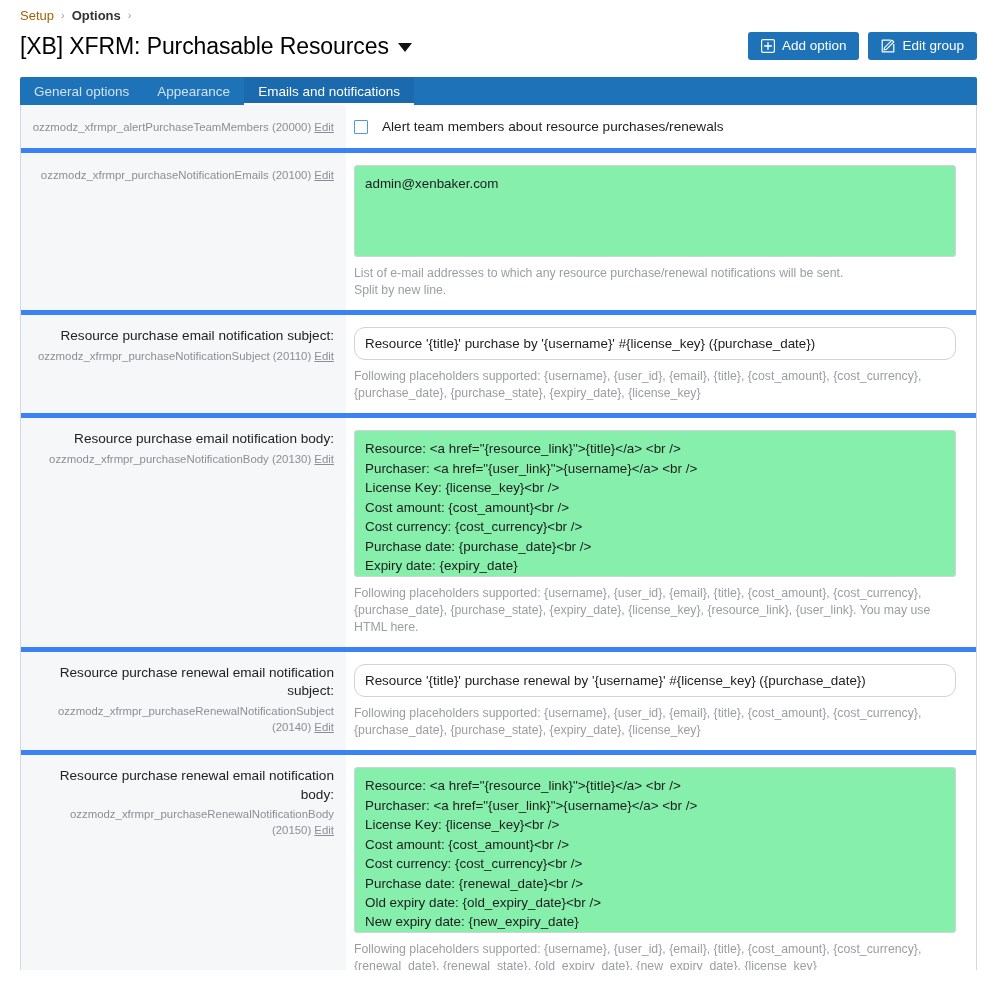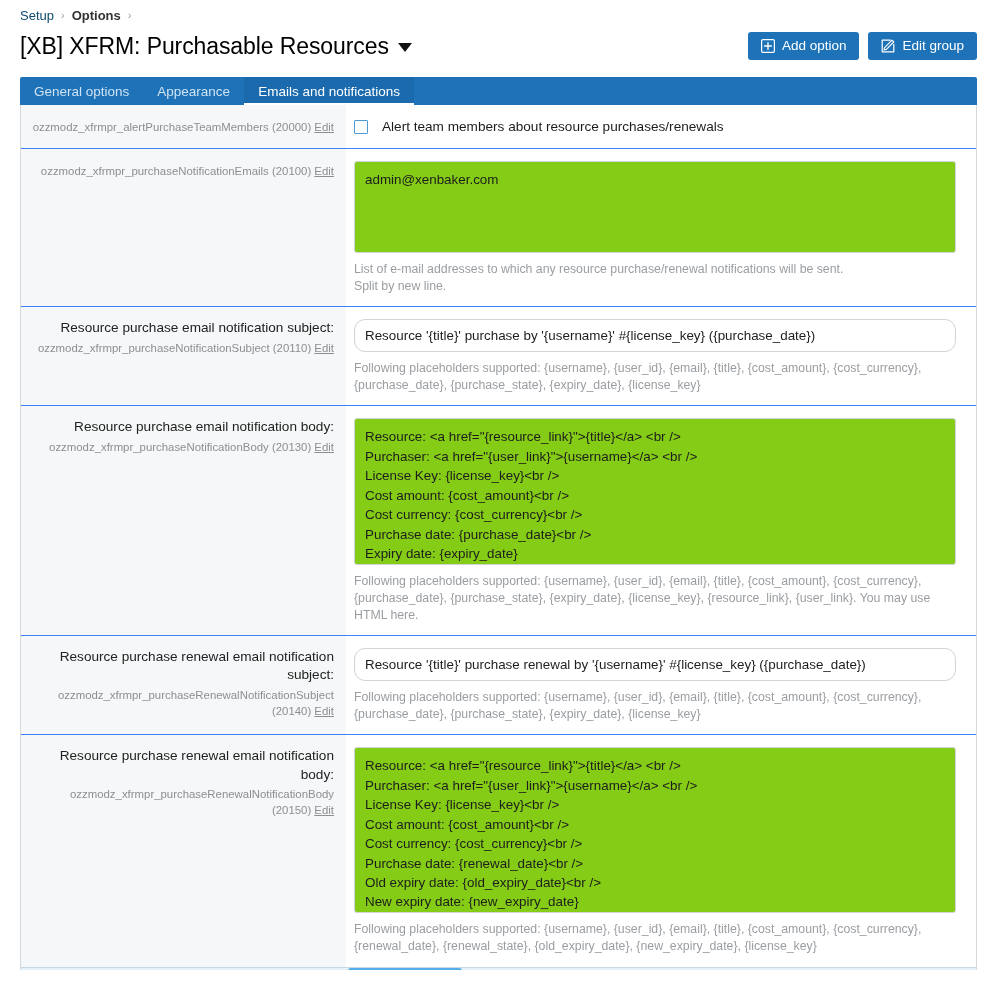--- a/index.html
+++ b/index.html
@@ -19,21 +19,21 @@
 
   
   .breadcrumb {
     display: flex; align-items: center;
     gap: 7px;
     padding: 6px 0 0 20px;
     height: 24px;
     font-size: 13px;
   }
   .crumb {
-    color: #0c4a6e;
+    color: #a16207;
     text-decoration: none;
   }
   .crumb.strong { color: #333; font-weight: bold; }
   .crumb-sep { color: #9b9b9b; font-size: 11px; }
 
   
   .title-row {
     display: flex; align-items: center;
     justify-content: space-between;
     padding: 0 20px 0 20px;
@@ -109,21 +109,21 @@
     background: #ffffff;
     height: 870px;
     display: flex;
     flex-direction: column;
   }
   .rows { flex: 1 1 auto; }
 
   .row {
     display: flex;
     align-items: stretch;
-    border-bottom: 1px solid #3b82f6;
+    border-bottom: 5px solid #3b82f6;
   }
   .row:last-child { border-bottom: none; }
 
   .row-label {
     width: 325px;
     flex: 0 0 325px;
     background: #f6f7f8;
     padding: 12px 12px 12px 10px;
     text-align: right;
   }
@@ -178,21 +178,21 @@
     font-family: "Liberation Sans", sans-serif;
     font-size: 13.4px;
     color: #1d1d1d;
     padding: 8px 10px;
     outline: none;
   }
   .textarea {
     width: 100%;
     border: 1px solid #d0d4d8;
     border-radius: 3px;
-    background: #84cc16;
+    background: #86efac;
     font-family: "Liberation Sans", sans-serif;
     font-size: 13.4px;
     color: #1d1d1d;
     padding: 8px 10px;
     resize: none;
     outline: none;
     line-height: 1.45;
     white-space: pre;
     overflow: hidden;
   }

